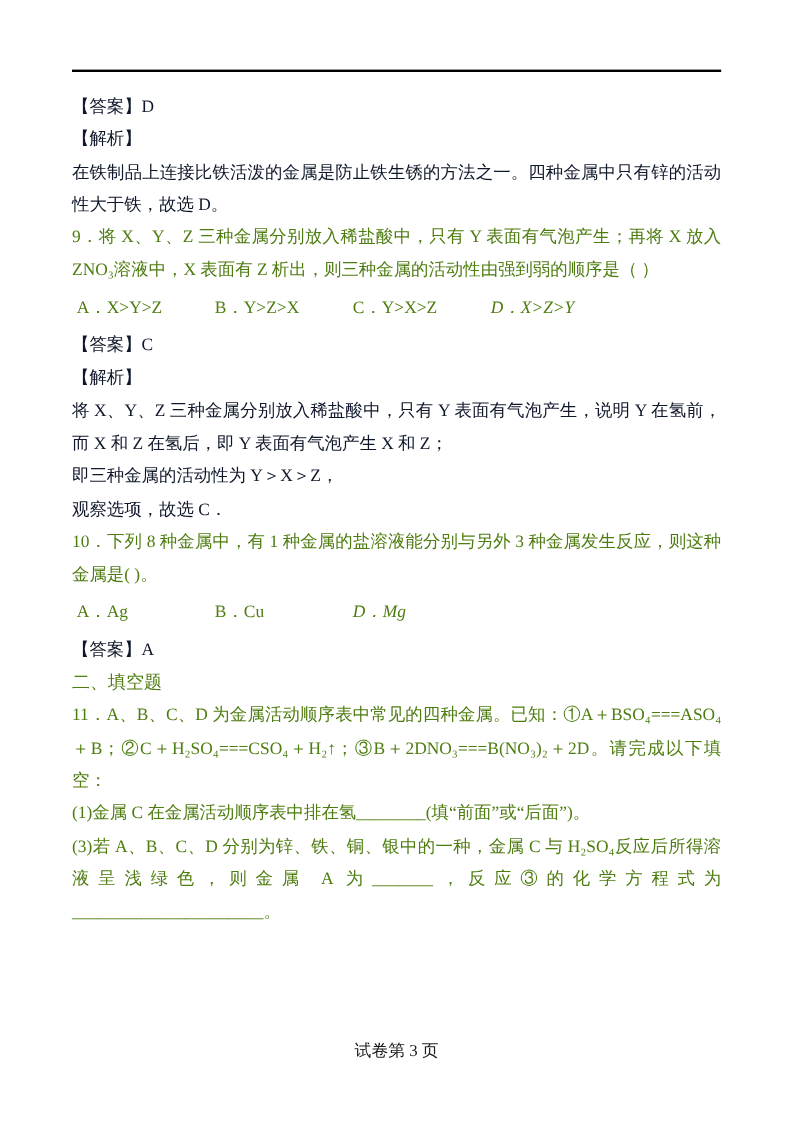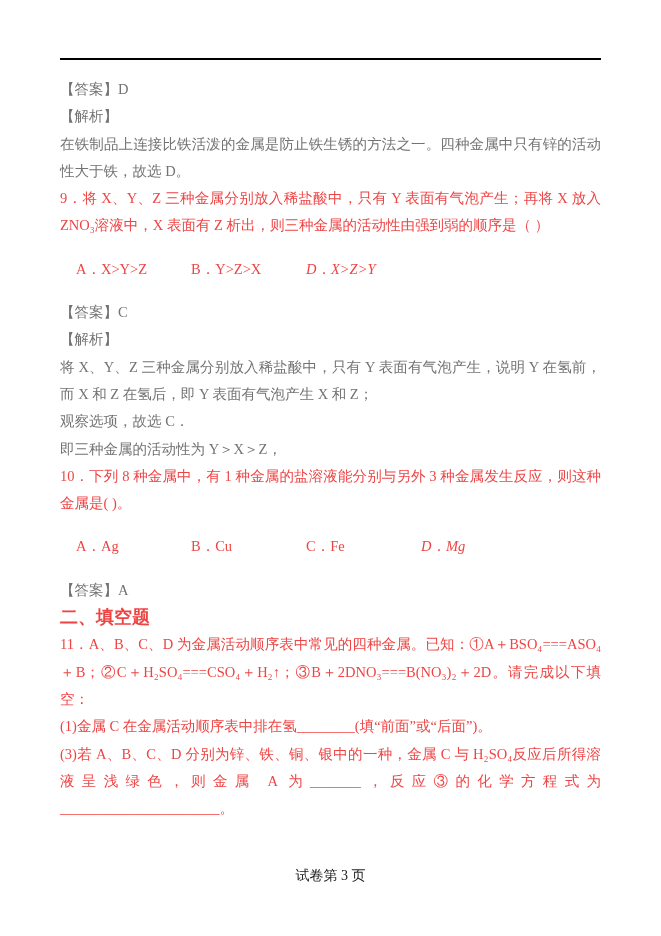--- a/index.html
+++ b/index.html
@@ -20,24 +20,24 @@
     background:#000000;
   }
   .content {
     position:absolute;
     left:60px; top:76px;
     width:541px;
     font-size:14.5px;
     line-height:27.3px;
   }
   .content p { margin:0; padding:0; text-align:justify; }
-  .red { color:#737373; }
-  .black { color:#ef4444; }
-  .section-heading { font-weight:bold; font-size:18px; }
-  .options-row { display:flex; margin:16px; }
+  .red { color:#0f172a; }
+  .black { color:#4d7c0f; }
+  .section-heading { font-weight:normal; font-size:15px; }
+  .options-row { display:flex; margin:4px; }
   .opt { display:inline-block; width:115px; white-space:nowrap; }
   .opt:last-child { width:auto;font-style:italic; }
   .footer {
     position:absolute;
     left:0; right:0; top:867px;
     text-align:center;
     font-size:14px;
     color:#1a1a1a;
   }
 </style>
@@ -52,35 +52,35 @@
 
     <p class="red">【答案】D</p>
     <p class="red">【解析】</p>
     <p class="red">在铁制品上连接比铁活泼的金属是防止铁生锈的方法之一。四种金属中只有锌的活动性大于铁，故选 D。</p>
 
     <p class="black">9．将 X、Y、Z 三种金属分别放入稀盐酸中，只有 Y 表面有气泡产生；再将 X 放入 ZNO₃溶液中，X 表面有 Z 析出，则三种金属的活动性由强到弱的顺序是（  ）</p>
 
     <div class="options-row black">
       <span class="opt">A．X&gt;Y&gt;Z</span>
       <span class="opt">B．Y&gt;Z&gt;X</span>
+      <span class="opt">C．Y&gt;X&gt;Z</span>
       <span class="opt">D．X&gt;Z&gt;Y</span>
     </div>
 
     <p class="red">【答案】C</p>
     <p class="red">【解析】</p>
     <p class="red">将 X、Y、Z 三种金属分别放入稀盐酸中，只有 Y 表面有气泡产生，说明 Y 在氢前，而 X 和 Z 在氢后，即 Y 表面有气泡产生 X 和 Z；</p>
+    <p class="red">即三种金属的活动性为 Y＞X＞Z，</p>
     <p class="red">观察选项，故选 C．</p>
-    <p class="red">即三种金属的活动性为 Y＞X＞Z，</p>
 
     <p class="black">10．下列 8 种金属中，有 1 种金属的盐溶液能分别与另外 3 种金属发生反应，则这种金属是( )。</p>
 
     <div class="options-row black">
       <span class="opt">A．Ag</span>
       <span class="opt">B．Cu</span>
-      <span class="opt">C．Fe</span>
       <span class="opt">D．Mg</span>
     </div>
 
     <p class="red">【答案】A</p>
 
     <p class="black section-heading">二、填空题</p>
 
     <p class="black">11．A、B、C、D 为金属活动顺序表中常见的四种金属。已知：①A＋BSO₄===ASO₄＋B；②C＋H₂SO₄===CSO₄＋H₂↑；③B＋2DNO₃===B(NO₃)₂＋2D。请完成以下填空：</p>
     <p class="black">(1)金属 C 在金属活动顺序表中排在氢________(填“前面”或“后面”)。</p>
     <p class="black">(3)若 A、B、C、D 分别为锌、铁、铜、银中的一种，金属 C 与 H₂SO₄反应后所得溶液呈浅绿色，则金属 A 为_______，反应③的化学方程式为______________________。</p>

